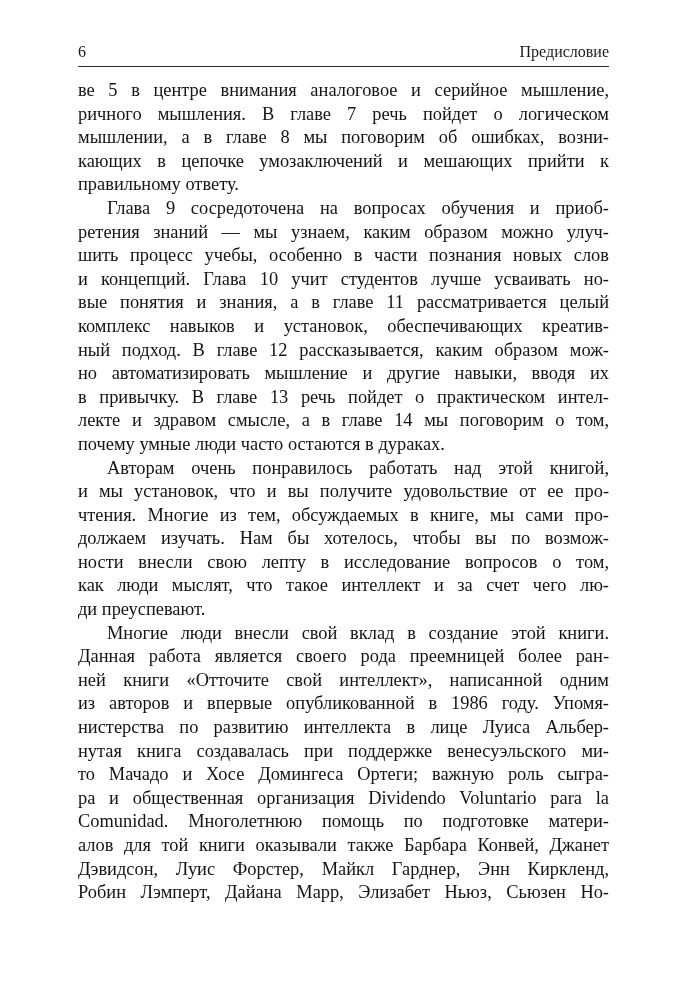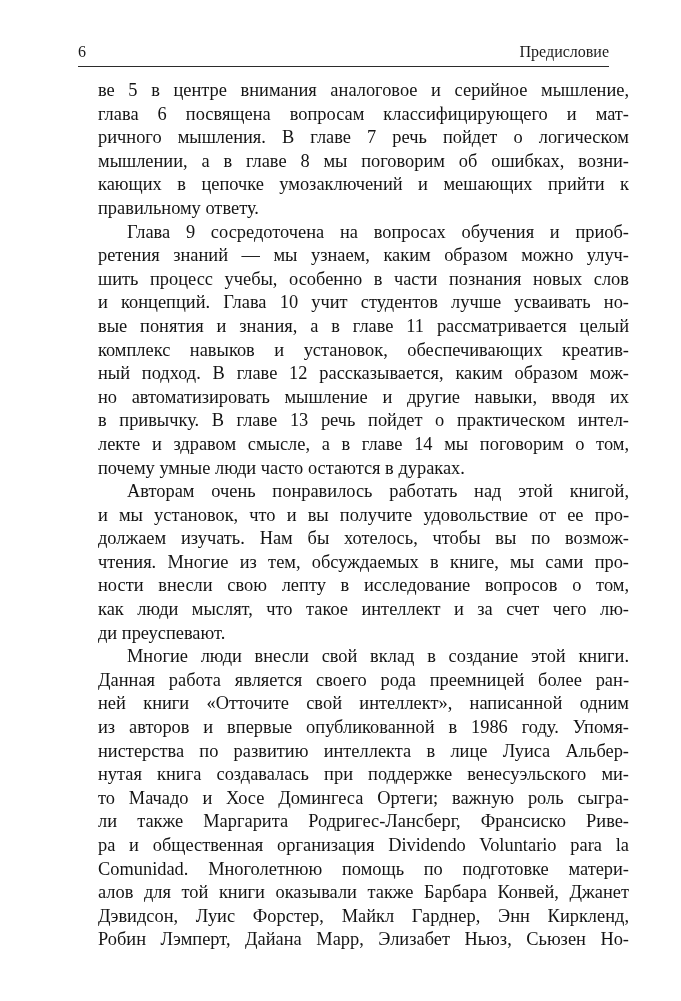--- a/index.html
+++ b/index.html
@@ -27,21 +27,21 @@
     padding-bottom: 4px;
   }
   .page-number { font-style: normal; }
   .running-title { }
   .header-rule {
     border: 0;
     border-top: 1.6px solid #2b2b2b;
     height: 0;
     margin: 0 0 12px 0;
   }
-  .text-block { width: 531px; margin-left: 20px; }
+  .text-block { width: 531px; }
   .paragraph { margin: 0; }
   .line {
     font-size: 18.4px;
     line-height: 23.6px;
     text-align: justify;
     text-align-last: justify;
     color: #141414;
     white-space: normal;
   }
   .line.last {
@@ -56,21 +56,20 @@
 
 <div class="page">
   <header class="page-header">
     <span class="page-number">6</span>
     <span class="running-title">Предисловие</span>
   </header>
   <hr class="header-rule">
   <main class="text-block">
       <div class="paragraph">
         <div class="line first">ве 5 в центре внимания аналоговое и серийное мышление,</div>
-        <div class="line">глава 6 посвящена вопросам классифицирующего и мат-</div>
         <div class="line">ричного мышления. В главе 7 речь пойдет о логическом</div>
         <div class="line">мышлении, а в главе 8 мы поговорим об ошибках, возни-</div>
         <div class="line">кающих в цепочке умозаключений и мешающих прийти к</div>
         <div class="line last">правильному ответу.</div>
       </div>
       <div class="paragraph indent">
         <div class="line first">Глава 9 сосредоточена на вопросах обучения и приоб-</div>
         <div class="line">ретения знаний — мы узнаем, каким образом можно улуч-</div>
         <div class="line">шить процесс учебы, особенно в части познания новых слов</div>
         <div class="line">и концепций. Глава 10 учит студентов лучше усваивать но-</div>
@@ -78,35 +77,34 @@
         <div class="line">комплекс навыков и установок, обеспечивающих креатив-</div>
         <div class="line">ный подход. В главе 12 рассказывается, каким образом мож-</div>
         <div class="line">но автоматизировать мышление и другие навыки, вводя их</div>
         <div class="line">в привычку. В главе 13 речь пойдет о практическом интел-</div>
         <div class="line">лекте и здравом смысле, а в главе 14 мы поговорим о том,</div>
         <div class="line last">почему умные люди часто остаются в дураках.</div>
       </div>
       <div class="paragraph indent">
         <div class="line first">Авторам очень понравилось работать над этой книгой,</div>
         <div class="line">и мы установок, что и вы получите удовольствие от ее про-</div>
+        <div class="line">чтения. Многие из тем, обсуждаемых в книге, мы сами про-</div>
         <div class="line">должаем изучать. Нам бы хотелось, чтобы вы по возмож-</div>
-        <div class="line">чтения. Многие из тем, обсуждаемых в книге, мы сами про-</div>
         <div class="line">ности внесли свою лепту в исследование вопросов о том,</div>
         <div class="line">как люди мыслят, что такое интеллект и за счет чего лю-</div>
         <div class="line last">ди преуспевают.</div>
       </div>
       <div class="paragraph indent">
         <div class="line first">Многие люди внесли свой вклад в создание этой книги.</div>
         <div class="line">Данная работа является своего рода преемницей более ран-</div>
         <div class="line">ней книги «Отточите свой интеллект», написанной одним</div>
         <div class="line">из авторов и впервые опубликованной в 1986 году. Упомя-</div>
         <div class="line">нистерства по развитию интеллекта в лице Луиса Альбер-</div>
         <div class="line">нутая книга создавалась при поддержке венесуэльского ми-</div>
         <div class="line">то Мачадо и Хосе Домингеса Ортеги; важную роль сыгра-</div>
-        <div class="line">ли также Маргарита Родригес-Лансберг, Франсиско Риве-</div>
         <div class="line">ра и общественная организация Dividendo Voluntario para la</div>
         <div class="line">Comunidad. Многолетнюю помощь по подготовке матери-</div>
         <div class="line">алов для той книги оказывали также Барбара Конвей, Джанет</div>
         <div class="line">Дэвидсон, Луис Форстер, Майкл Гарднер, Энн Киркленд,</div>
         <div class="line">Робин Лэмперт, Дайана Марр, Элизабет Ньюз, Сьюзен Но-</div>
       </div>
     </main>
 </div>
 
 </body></html>

